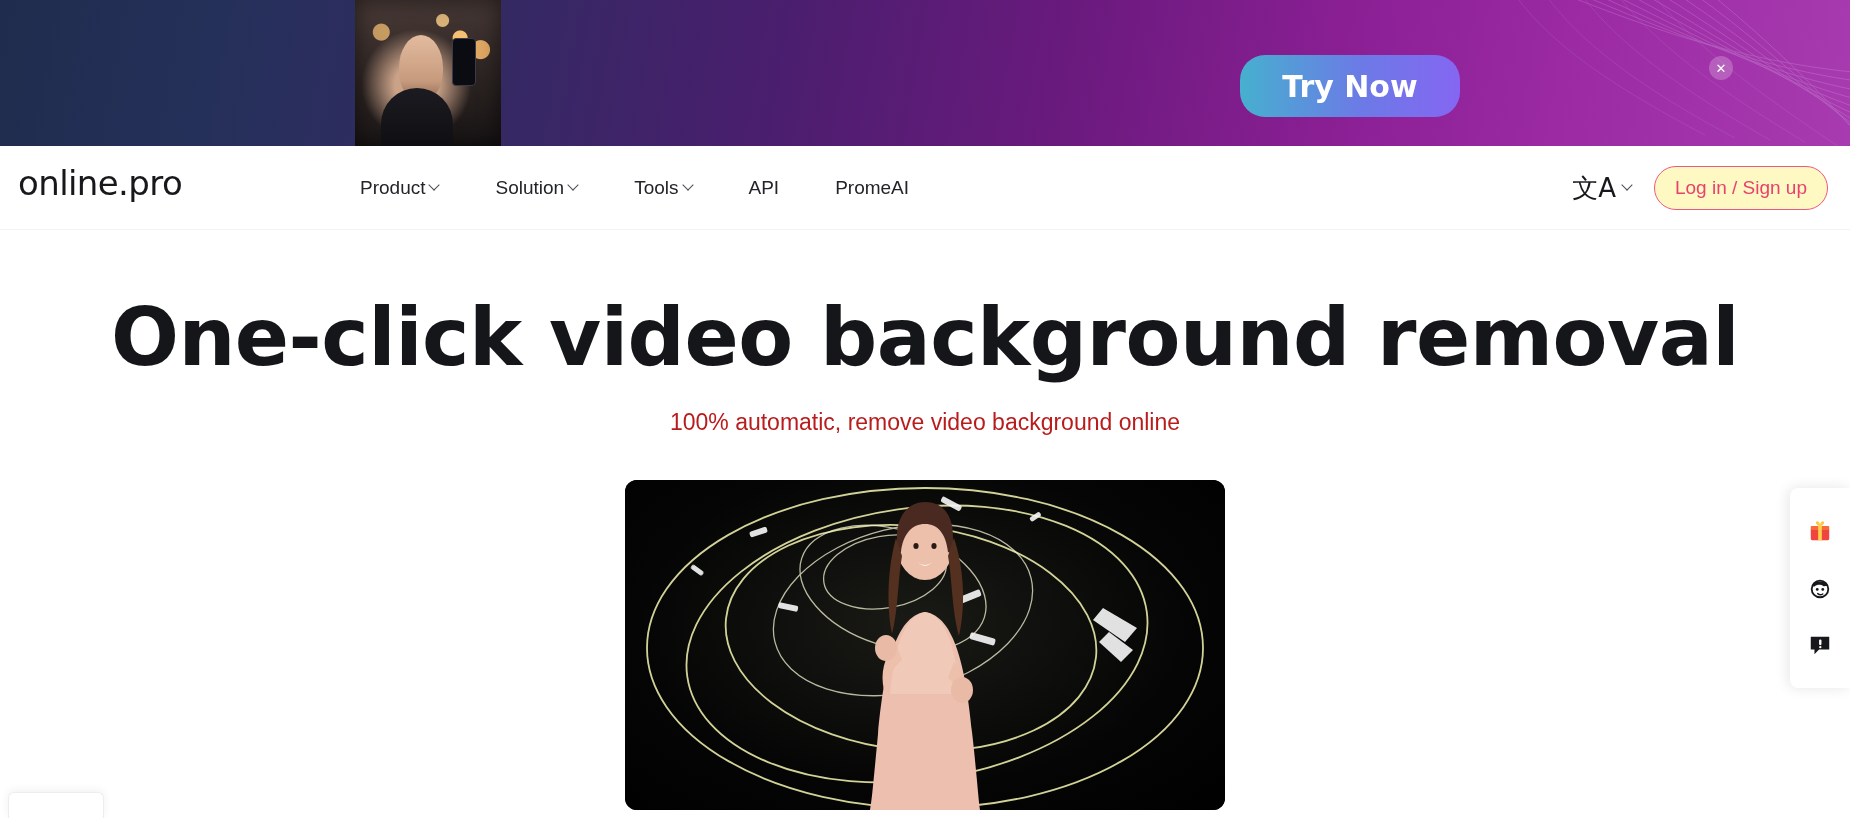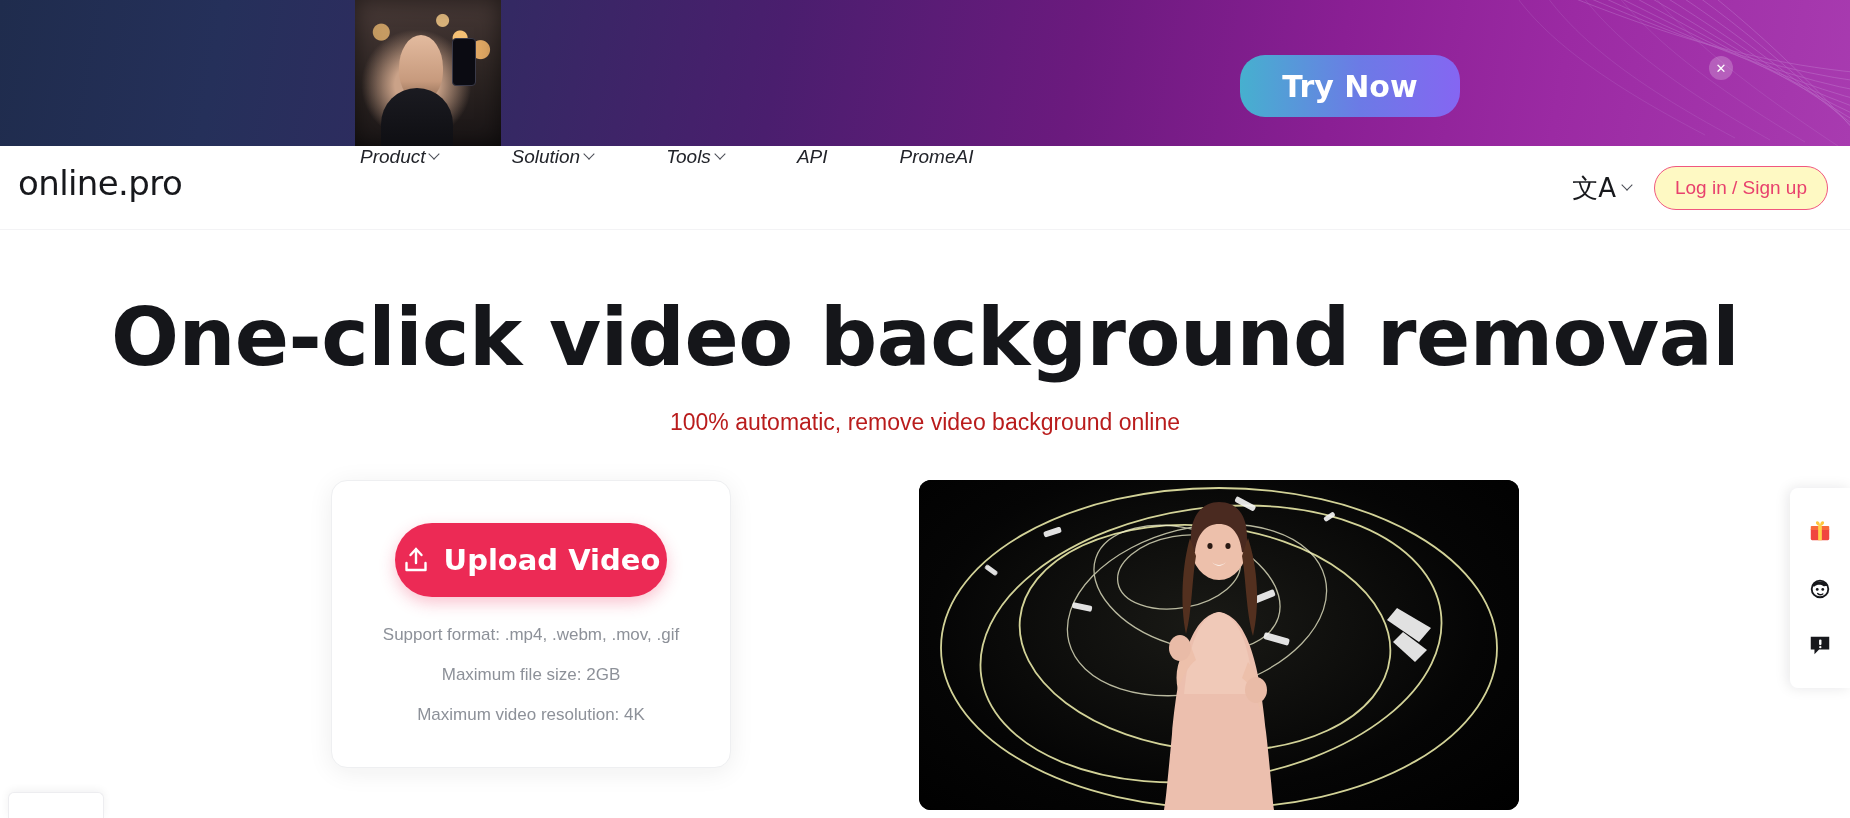--- a/index.html
+++ b/index.html
@@ -104,21 +104,21 @@
     border-bottom: 1px solid #f3f3f5;
   }
   .logo {
     position: absolute; left: 18px; top: 17px;
     font-size: 34px; letter-spacing: -.6px;
     color: #17181c; font-weight: 400;
     font-family: "DejaVu Sans", sans-serif;
   }
   .nav-links {
     position: absolute; left: 332px; top: 0; height: 84px;
-    display: flex; align-items: flex-start; gap: 16px; font-style: italic;
+    display: flex; align-items: center; gap: 0;
   }
   .nav-item {
     display: flex; align-items: center; gap: 5px;
     font-size: 19px; color: #22242a;
     padding: 0 28px; cursor: pointer;
     white-space: nowrap;
   }
   .chev { display: inline-block; width: 9px; height: 9px; position: relative; top: -3px; }
   .chev::after {
     content: ""; position: absolute; left: 0; top: 0;
@@ -297,33 +297,20 @@
   </div>
 </div>
 
 <div class="hero">
   <h1 class="hero-title">One-click video background removal</h1>
   <div class="hero-sub">100% automatic, remove video background online</div>
 </div>
 
 <div class="panels">
 
-  <div class="upload-card">
-    <button class="upload-btn">
-      <svg class="upload-icon" viewBox="0 0 28 28">
-        <path d="M14 3 L14 17 M14 3 L8.5 9 M14 3 L19.5 9" fill="none" stroke="#ffffff" stroke-width="2.4" stroke-linecap="round" stroke-linejoin="round"></path>
-        <path d="M4.5 17 L4.5 24 L23.5 24 L23.5 17" fill="none" stroke="#ffffff" stroke-width="2.4" stroke-linecap="round" stroke-linejoin="round"></path>
-      </svg>
-      <span>Upload Video</span>
-    </button>
-
-    <div class="card-note first">Support format: .mp4, .webm, .mov, .gif</div>
-    <div class="card-note">Maximum file size: 2GB</div>
-    <div class="card-note">Maximum video resolution: 4K</div>
-  </div>
 
   <div class="video-card">
     <div class="vid-bg"></div>
 
     <svg class="vid-svg" viewBox="0 0 600 330">
       <g fill="none" stroke="#e9e9a8" stroke-width="1.8" opacity="0.9">
         <ellipse cx="300" cy="168" rx="278" ry="160"></ellipse>
         <ellipse cx="292" cy="164" rx="232" ry="136" transform="rotate(-8 292 164)"></ellipse>
         <ellipse cx="286" cy="158" rx="186" ry="112" transform="rotate(6 286 158)"></ellipse>
       </g>

